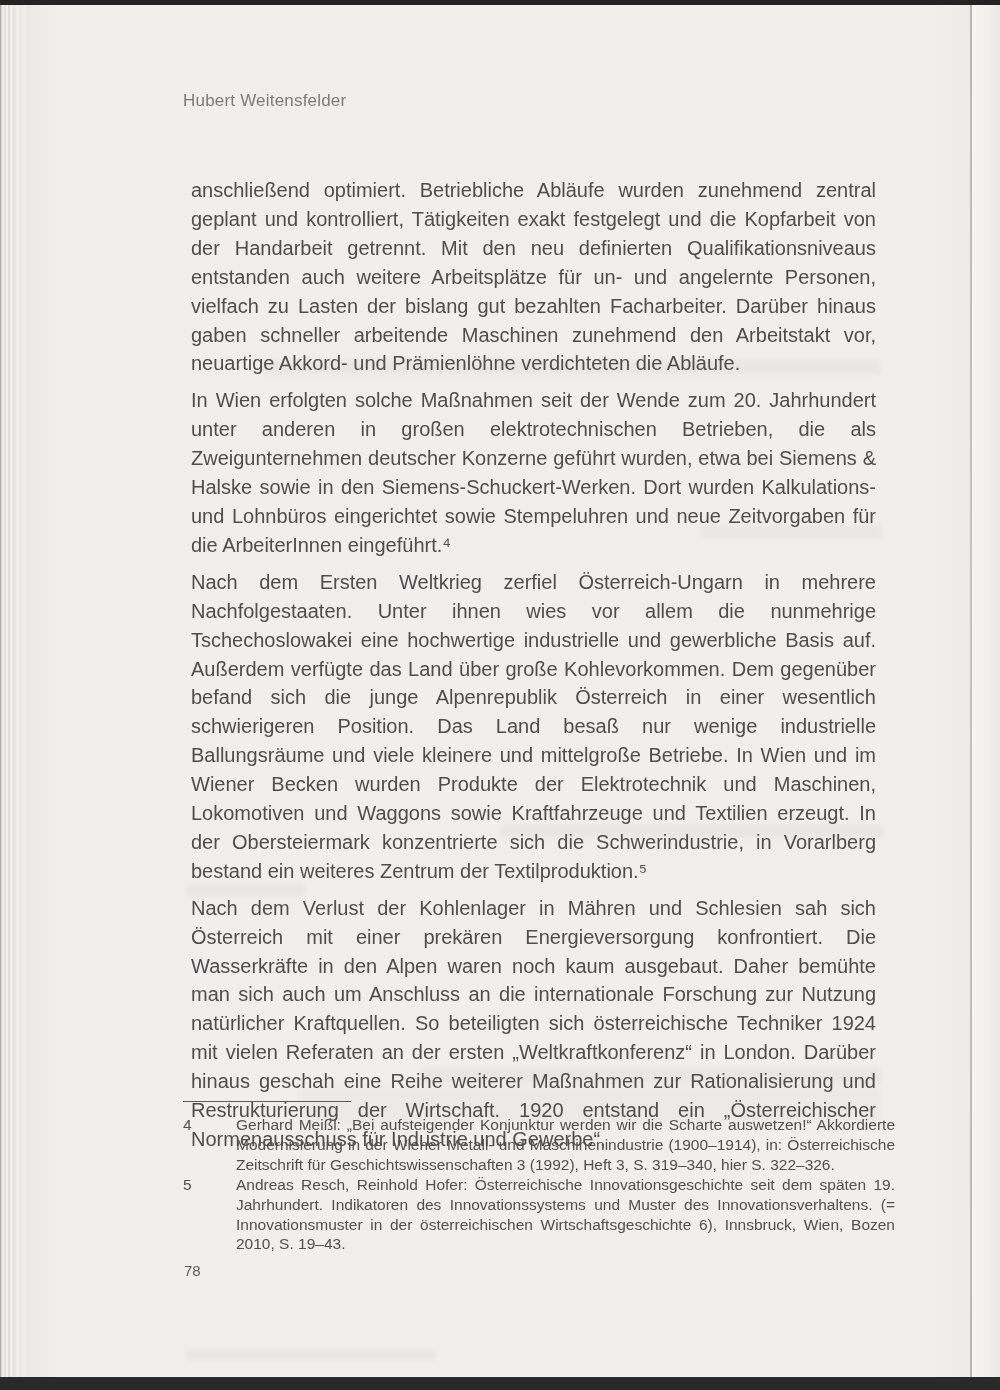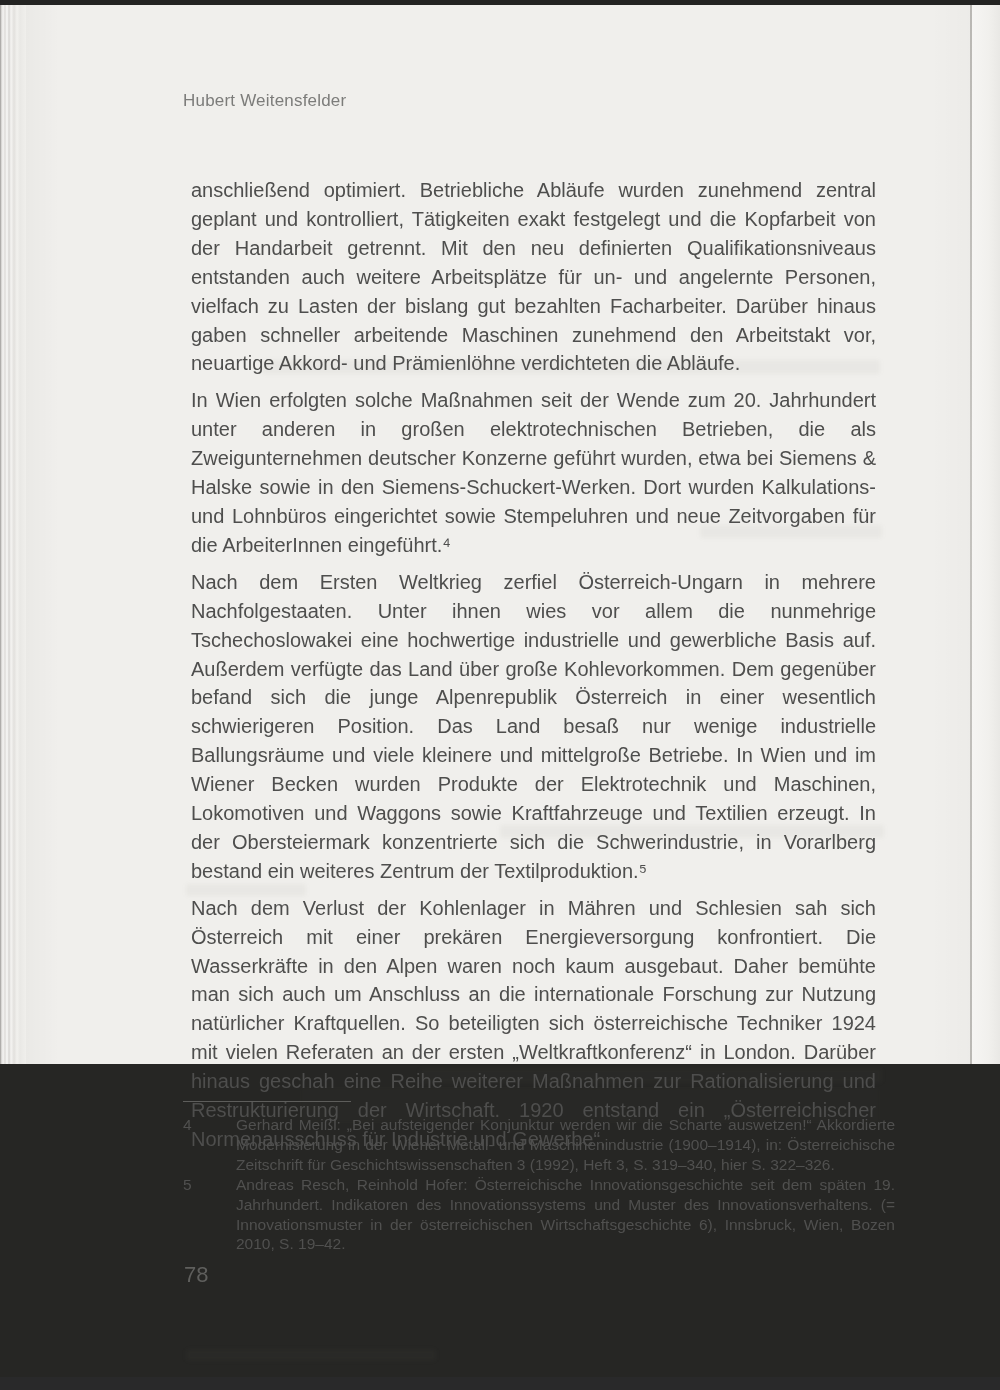--- a/index.html
+++ b/index.html
@@ -28,21 +28,21 @@
   .edge-bottom {
     position: absolute;
     left: 0; top: 1377px;
     width: 1000px; height: 13px;
     background: #29292a;
   }
   
   .page {
     position: absolute;
     left: 0; top: 5px;
-    width: 1000px; height: 1059px;
+    width: 1000px; height: 1372px;
     background:
       linear-gradient(90deg,
         rgba(0,0,0,0.10) 0px,
         rgba(0,0,0,0.03) 18px,
         rgba(0,0,0,0.00) 60px,
         rgba(0,0,0,0.00) 930px,
         rgba(0,0,0,0.015) 970px),
       #f0efec;
   }
   
@@ -112,21 +112,21 @@
     flex: 0 0 32px;
     text-align: left;
   }
   .footnote-body {
     flex: 1 1 auto;
     margin-left: 21px;
   }
   .page-number {
     position: absolute;
     left: 184px; top: 1257px;
-    font-size: 22px;
+    font-size: 15px;
     color: #5f5f5d;
   }
   
   .bleed {
     position: absolute;
     background: rgba(115, 108, 96, 0.055);
     filter: blur(2px);
     border-radius: 3px;
     pointer-events: none;
   }
@@ -167,21 +167,21 @@
 
     <div class="footnote-rule"></div>
 
     <div class="footnotes">
       <div class="footnote-row">
         <span class="footnote-num">4</span>
         <span class="footnote-body">Gerhard Meißl: „Bei aufsteigender Konjunktur werden wir die Scharte auswetzen!“ Akkordierte Modernisierung in der Wiener Metall- und Maschinenindustrie (1900–1914), in: Österreichische Zeitschrift für Geschichtswissenschaften 3 (1992), Heft 3, S. 319–340, hier S. 322–326.</span>
       </div>
       <div class="footnote-row">
         <span class="footnote-num">5</span>
-        <span class="footnote-body">Andreas Resch, Reinhold Hofer: Österreichische Innovationsgeschichte seit dem späten 19. Jahrhundert. Indikatoren des Innovationssystems und Muster des Innovationsverhaltens. (= Innovationsmuster in der österreichischen Wirtschaftsgeschichte 6), Innsbruck, Wien, Bozen 2010, S. 19–42.</span>
+        <span class="footnote-body">Andreas Resch, Reinhold Hofer: Österreichische Innovationsgeschichte seit dem späten 19. Jahrhundert. Indikatoren des Innovationssystems und Muster des Innovationsverhaltens. (= Innovationsmuster in der österreichischen Wirtschaftsgeschichte 6), Innsbruck, Wien, Bozen 2010, S. 19–43.</span>
       </div>
     </div>
 
     <div class="page-number">78</div>
   </div>
 
   <div class="edge-top"></div>
   <div class="edge-bottom"></div>
 
 </div>

